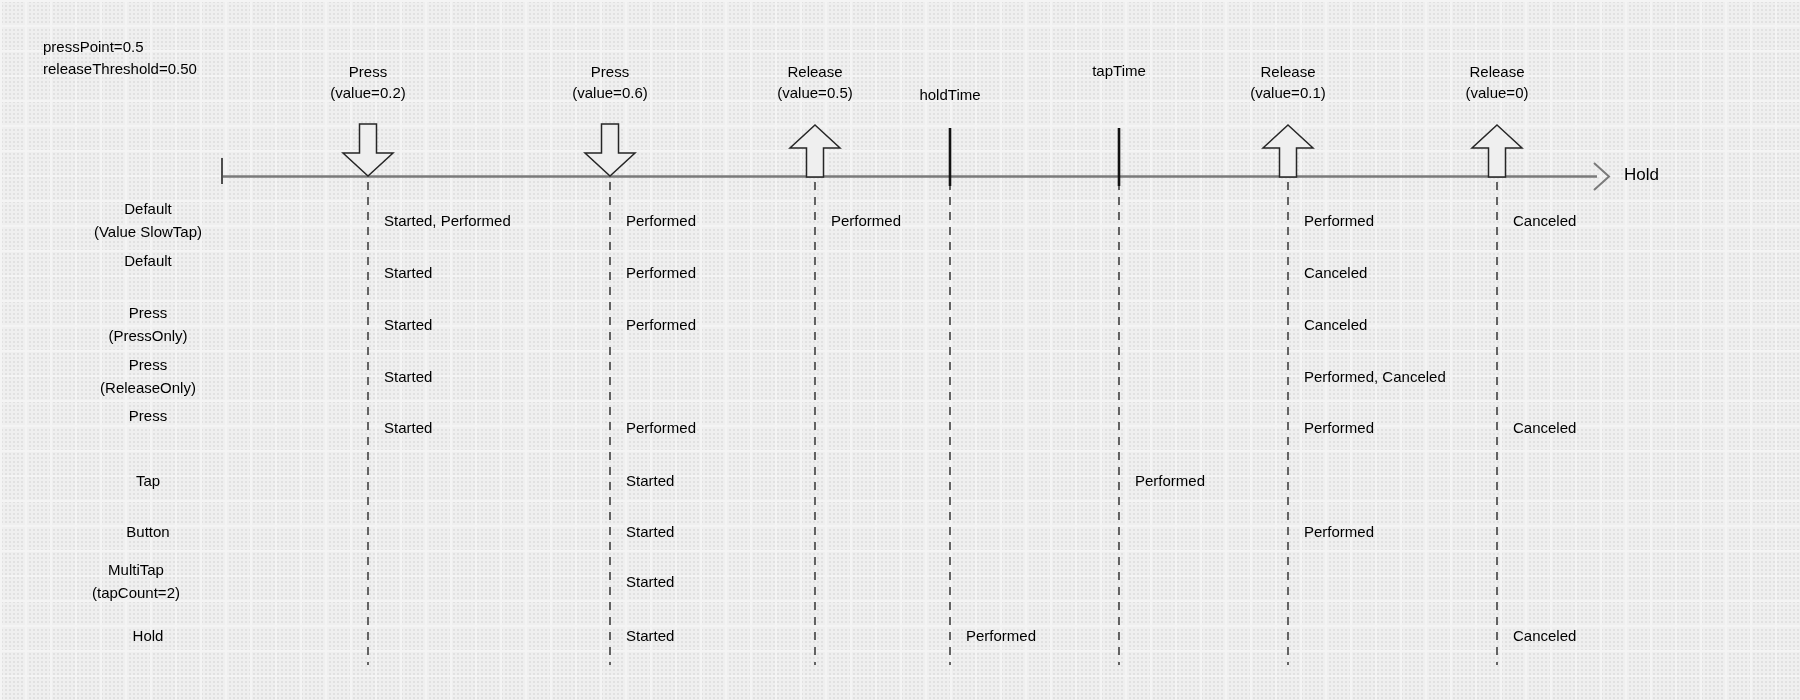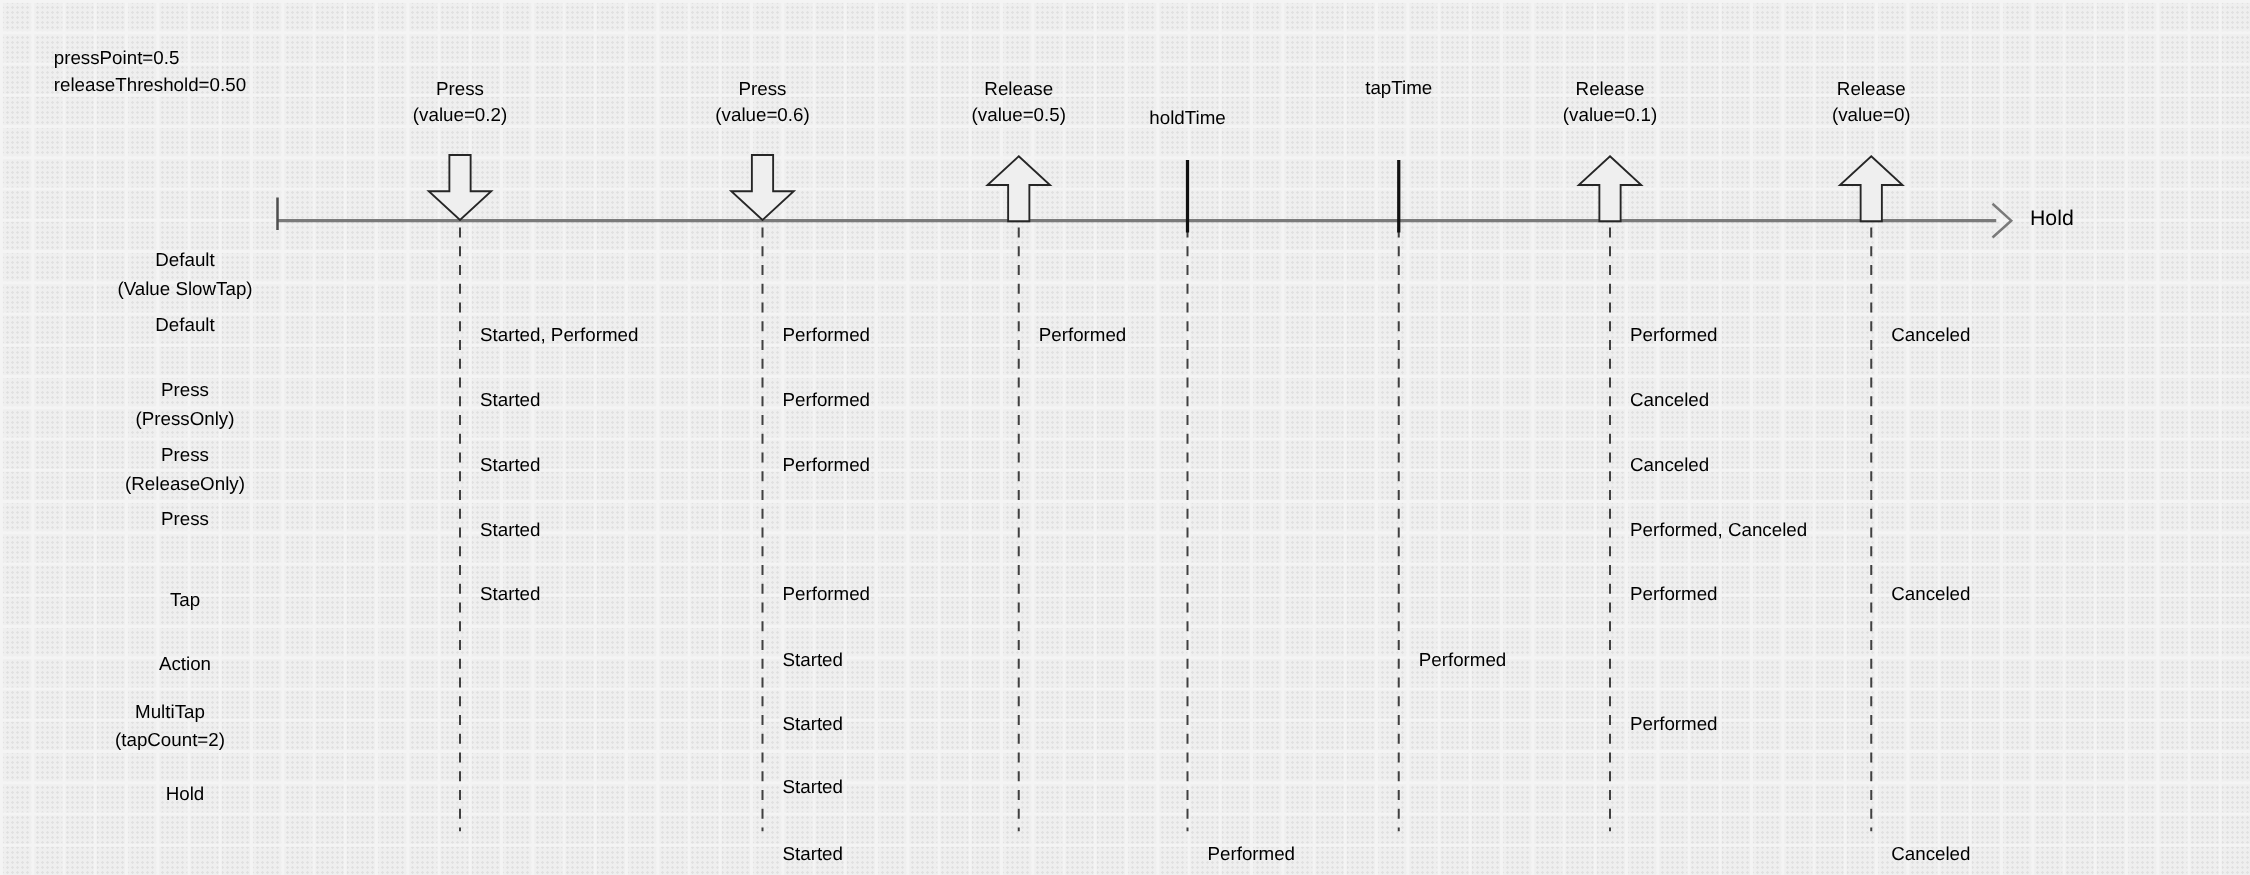--- a/index.html
+++ b/index.html
@@ -13,21 +13,21 @@
       linear-gradient(to right, #f4f4f4 2px, transparent 2px),
       linear-gradient(to bottom, #f4f4f4 2px, transparent 2px),
       radial-gradient(#e1e1e1 1px, transparent 1.15px);
     background-size:25px 25px, 25px 25px, 4px 4px;
   }
   svg#diagram-svg{position:absolute;left:0;top:0;}
   .txt{position:absolute;color:#000;font-size:15px;line-height:22px;white-space:nowrap;}
   .config{left:43px;top:36px;text-align:left;}
   .evt-header{text-align:center;line-height:21px;}
   .row-label{text-align:center;line-height:23px;}
-  .cell-label{line-height:22px;margin-top:48px;}
+  .cell-label{line-height:22px;}
   .time-label{font-size:17px;}
 </style>
 </head>
 <body>
 
 <div class="canvas">
   <svg id="diagram-svg" width="1800" height="700">
       <line x1="222" y1="176.5" x2="1597" y2="176.5" stroke="#7a7a7a" stroke-width="2.5"></line>
       <line x1="222" y1="158" x2="222" y2="184" stroke="#4d4d4d" stroke-width="2"></line>
       <polyline points="1594,163 1609,176.5 1594,190" fill="none" stroke="#7a7a7a" stroke-width="2"></polyline>
@@ -98,21 +98,21 @@
         <div>Press</div>
         <div>(ReleaseOnly)</div>
       </div>
       <div class="txt row-label" style="left: 38px; top: 404px; width: 220px;">
         <div>Press</div>
       </div>
       <div class="txt row-label" style="left: 38px; top: 469px; width: 220px;">
         <div>Tap</div>
       </div>
       <div class="txt row-label" style="left: 38px; top: 519.5px; width: 220px;">
-        <div>Action</div>
+        <div>Button</div>
       </div>
       <div class="txt row-label" style="left: 26px; top: 558px; width: 220px;">
         <div>MultiTap</div>
         <div>(tapCount=2)</div>
       </div>
       <div class="txt row-label" style="left: 38px; top: 623.5px; width: 220px;">
         <div>Hold</div>
       </div>
     </div>
   <div id="cells">

